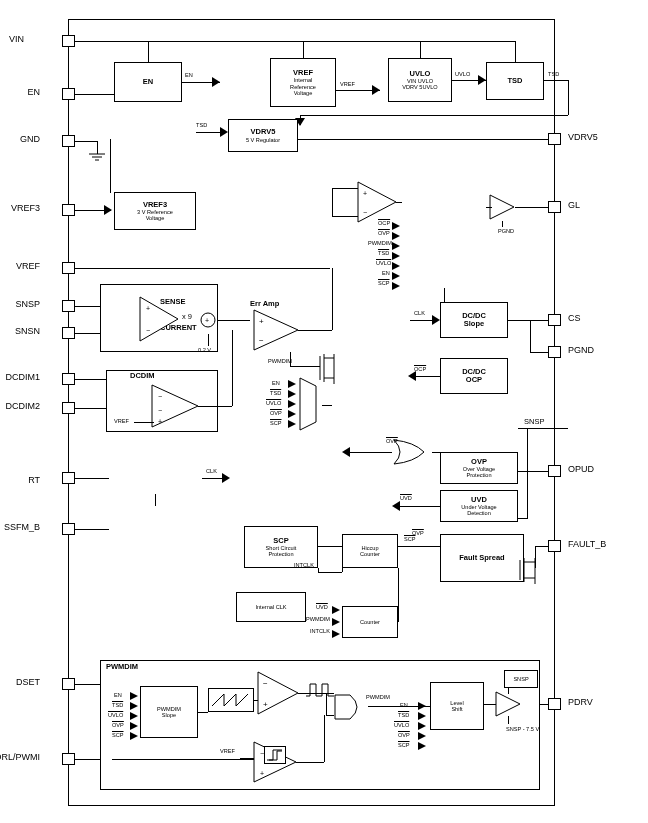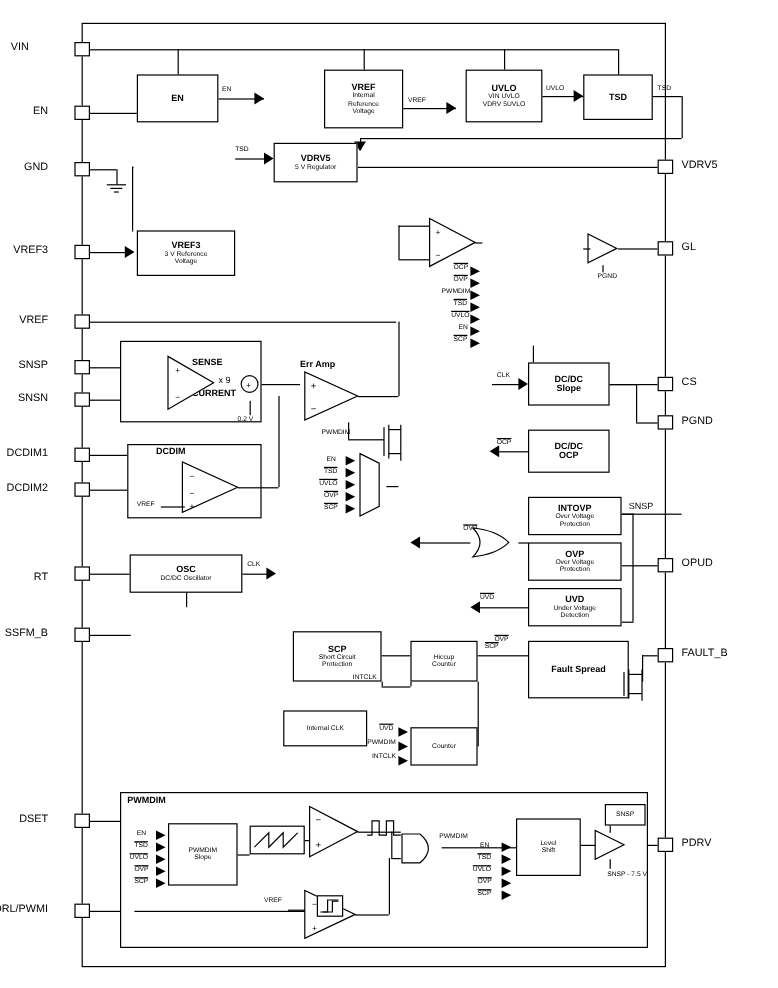--- a/index.html
+++ b/index.html
@@ -295,25 +295,20 @@
     <span class="t bld">OCP</span>
   </div>
   <div class="lbl xs ovl" style="left:414px;top:366px;">OCP</div>
   <div class="line hl" style="left:416px;top:376px;width:24px;"></div>
   <svg style="left:406px;top:371px;width:10px;height:10px;">
       <polygon points="10,0 2,5 10,10" fill="#000"></polygon>
     </svg>
   <div class="line vl" style="left:530px;top:320px;height:32px;"></div>
   <div class="line hl" style="left:508px;top:320px;width:22px;"></div>
 
-  <div class="box xs" style="left:440px;top:414px;width:78px;height:32px;">
-    <span class="t md bld">INTOVP</span>
-    <span class="t">Over Voltage</span>
-    <span class="t">Protection</span>
-  </div>
   <div class="lbl md" style="left:524px;top:418px;">SNSP</div>
   <div class="line hl" style="left:518px;top:428px;width:50px;"></div>
 
   <div class="box xs" style="left:440px;top:452px;width:78px;height:32px;">
     <span class="t md bld">OVP</span>
     <span class="t">Over Voltage</span>
     <span class="t">Protection</span>
   </div>
 
   <div class="box xs" style="left:440px;top:490px;width:78px;height:32px;">
@@ -330,24 +325,20 @@
   <div class="line hl" style="left:348px;top:452px;width:44px;"></div>
   <svg style="left:340px;top:447px;width:10px;height:10px;">
       <polygon points="10,0 2,5 10,10" fill="#000"></polygon>
     </svg>
   <div class="lbl xs ovl" style="left:400px;top:495px;">UVD</div>
   <div class="line hl" style="left:396px;top:506px;width:44px;"></div>
   <svg style="left:390px;top:501px;width:10px;height:10px;">
       <polygon points="10,0 2,5 10,10" fill="#000"></polygon>
     </svg>
 
-  <div class="box xs" style="left:108px;top:462px;width:94px;height:32px;">
-    <span class="t md bld">OSC</span>
-    <span class="t">DC/DC Oscillator</span>
-  </div>
   <div class="lbl xs" style="left:206px;top:468px;">CLK</div>
   <div class="line hl" style="left:202px;top:478px;width:24px;"></div>
   <svg style="left:222px;top:473px;width:10px;height:10px;">
       <polygon points="0,0 8,5 0,10" fill="#000"></polygon>
     </svg>
 
   <div class="line vl" style="left:155px;top:494px;height:12px;"></div>
 
   <div class="box xs" style="left:244px;top:526px;width:74px;height:42px;">
     <span class="t md bld">SCP</span>

